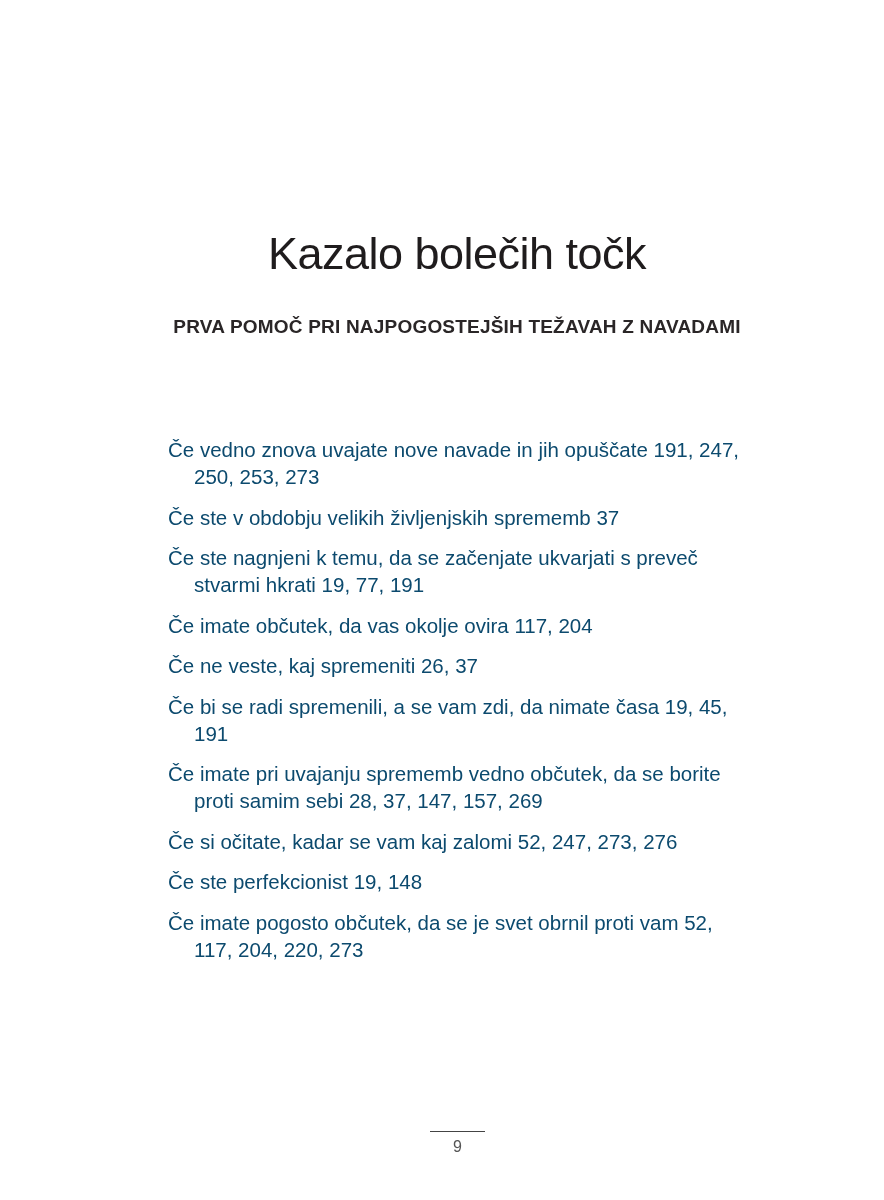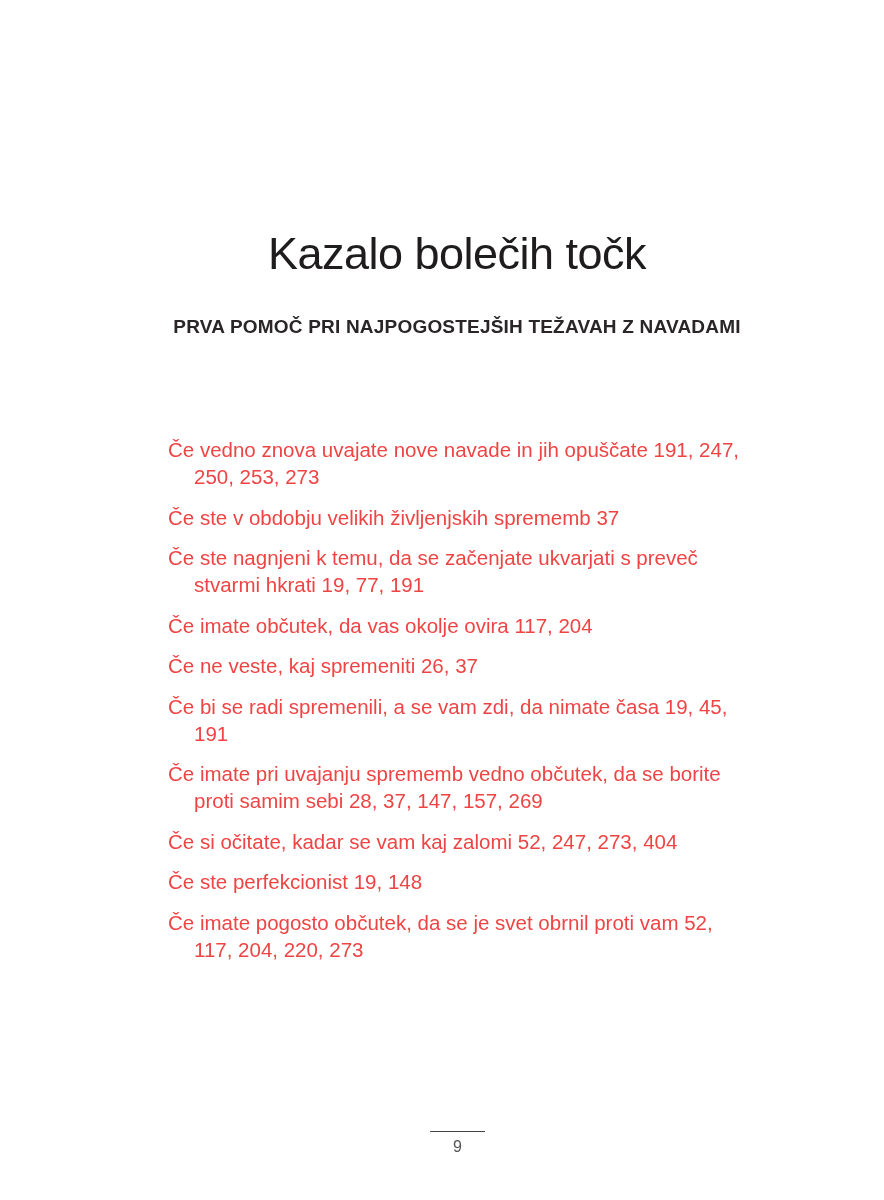--- a/index.html
+++ b/index.html
@@ -5,39 +5,39 @@
     html, body { margin: 0; padding: 0; background: #ffffff; }
     body { width: 884px; height: 1200px; position: relative; overflow: hidden;
            font-family: "DejaVu Sans", sans-serif; color: #231f20; }
     .title { position: absolute; top: 228px; left: 0; width: 914px; text-align: center;
              font-size: 45px; font-weight: 300; letter-spacing: -0.5px; color: #1f1c1d; margin: 0;
              font-family: "Liberation Sans", sans-serif; }
     .subtitle { position: absolute; top: 316px; left: 0; width: 914px; text-align: center;
                 font-size: 19px; color: #2a2627; letter-spacing: 0.2px; margin: 0;
                 font-family: "Liberation Sans", sans-serif; }
     .entries { position: absolute; top: 436px; left: 168px; width: 580px; margin: 0; padding: 0; list-style: none;
-               font-family: "Liberation Sans", sans-serif; font-size: 20.5px; line-height: 27px; color: #ef4444; }
+               font-family: "Liberation Sans", sans-serif; font-size: 20.5px; line-height: 27px; color: #0c4a6e; }
     .entry { padding-left: 26px; text-indent: -26px; margin-bottom: 13.5px; }
     .footer-rule { position: absolute; top: 1131px; left: 430px; width: 55px; height: 0; border-top: 1px solid #444; }
     .page-number { position: absolute; top: 1138px; left: 430px; width: 55px; text-align: center;
                    font-size: 16px; color: #555; font-family: "Liberation Sans", sans-serif; }
   </style>
 </head>
 <body>
 
 <h1 class="title">Kazalo bolečih točk</h1>
 <h2 class="subtitle">PRVA POMOČ PRI NAJPOGOSTEJŠIH TEŽAVAH Z NAVADAMI</h2>
 
 <ul class="entries">
   <li class="entry">Če vedno znova uvajate nove navade in jih opuščate 191, 247, 250, 253, 273</li>
   <li class="entry">Če ste v obdobju velikih življenjskih sprememb 37</li>
   <li class="entry">Če ste nagnjeni k temu, da se začenjate ukvarjati s preveč stvarmi hkrati 19, 77, 191</li>
   <li class="entry">Če imate občutek, da vas okolje ovira 117, 204</li>
   <li class="entry">Če ne veste, kaj spremeniti 26, 37</li>
   <li class="entry">Če bi se radi spremenili, a se vam zdi, da nimate časa 19, 45, 191</li>
   <li class="entry">Če imate pri uvajanju sprememb vedno občutek, da se borite proti samim sebi 28, 37, 147, 157, 269</li>
-  <li class="entry">Če si očitate, kadar se vam kaj zalomi 52, 247, 273, 404</li>
+  <li class="entry">Če si očitate, kadar se vam kaj zalomi 52, 247, 273, 276</li>
   <li class="entry">Če ste perfekcionist 19, 148</li>
   <li class="entry">Če imate pogosto občutek, da se je svet obrnil proti vam 52, 117, 204, 220, 273</li>
 </ul>
 
 <div class="footer-rule"></div>
 <div class="page-number">9</div>
 
 </body></html>

